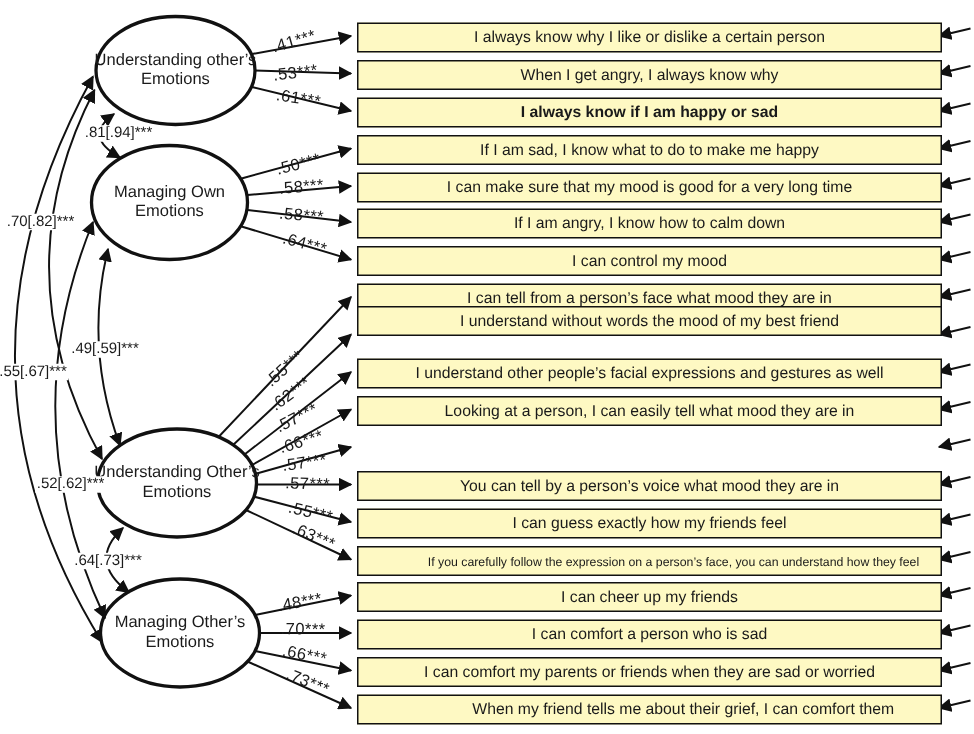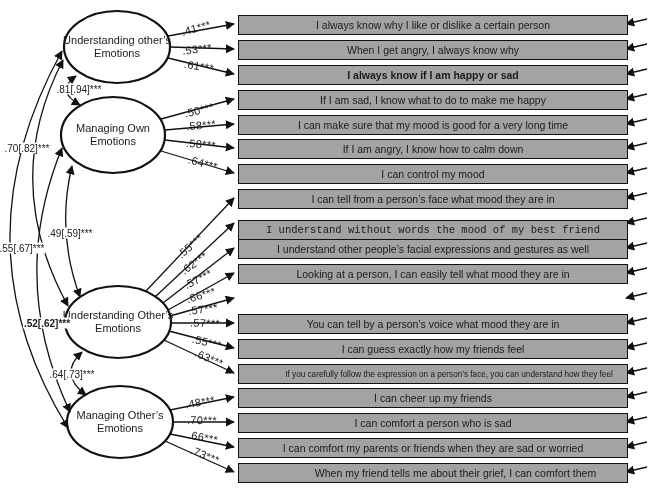--- a/index.html
+++ b/index.html
@@ -3,21 +3,21 @@
 <meta charset="utf-8">
 <style>
   html,body{margin:0;padding:0;background:#fff;}
   #stage{
     position:relative;width:649px;height:489px;background:#fff;overflow:hidden;
     font-family:"Liberation Sans",sans-serif;color:#111;
   }
   #wires{position:absolute;left:0;top:0;z-index:1;}
   .item-box{
     position:absolute;left:238px;width:390px;height:20px;z-index:2;
-    border:1.5px solid #111;background:#a3a3a3;box-sizing:border-box;
+    border:1.5px solid #111;background:#fef9c3;box-sizing:border-box;
     display:flex;align-items:center;justify-content:center;
     font-size:10.5px;white-space:nowrap;color:#1a1a1a;
   }
   .item-box.small{font-size:8.2px;padding-left:32px;}
   .factor-label{
     position:absolute;width:116px;z-index:3;text-align:center;
     font-size:11px;line-height:13px;color:#1a1a1a;
   }
   .loading{
     position:absolute;z-index:3;font-size:11px;letter-spacing:0.3px;
@@ -108,21 +108,21 @@
   <div class="factor-label" style="left:62px;top:409px;">Managing Other’s Emotions</div>
 
   <div class="item-box" style="top:15px;">I always know why I like or dislike a certain person</div>
   <div class="item-box" style="top:40px;">When I get angry, I always know why</div>
   <div class="item-box" style="top:65px;font-weight:bold;">I always know if I am happy or sad</div>
   <div class="item-box" style="top:90px;">If I am sad, I know what to do to make me happy</div>
   <div class="item-box" style="top:115px;">I can make sure that my mood is good for a very long time</div>
   <div class="item-box" style="top:139px;">If I am angry, I know how to calm down</div>
   <div class="item-box" style="top:164px;">I can control my mood</div>
   <div class="item-box" style="top:189px;">I can tell from a person’s face what mood they are in</div>
-  <div class="item-box" style="top:220px;font-family:Liberation Mono, monospace;">I understand without words the mood of my best friend</div>
+  <div class="item-box" style="top:204px;">I understand without words the mood of my best friend</div>
   <div class="item-box" style="top:239px;">I understand other people’s facial expressions and gestures as well</div>
   <div class="item-box" style="top:264px;">Looking at a person, I can easily tell what mood they are in</div>
   <div class="item-box" style="top:314px;">You can tell by a person’s voice what mood they are in</div>
   <div class="item-box" style="top:339px;">I can guess exactly how my friends feel</div>
   <div class="item-box small" style="top:364px;">If you carefully follow the expression on a person’s face, you can understand how they feel</div>
   <div class="item-box" style="top:388px;">I can cheer up my friends</div>
   <div class="item-box" style="top:413px;">I can comfort a person who is sad</div>
   <div class="item-box" style="top:438px;">I can comfort my parents or friends when they are sad or worried</div>
   <div class="item-box" style="top:463px;padding-left:45px;">When my friend tells me about their grief, I can comfort them</div>
 
@@ -143,16 +143,16 @@
   <span class="loading" style="left:209px;top:358px;transform:translate(-50%,-50%) rotate(23deg);">.63***</span>
   <span class="loading" style="left:200px;top:402px;transform:translate(-50%,-50%) rotate(-10deg);">.48***</span>
   <span class="loading" style="left:202px;top:420px;transform:translate(-50%,-50%) rotate(1deg);">.70***</span>
   <span class="loading" style="left:203px;top:437px;transform:translate(-50%,-50%) rotate(11deg);">.66***</span>
   <span class="loading" style="left:205px;top:455px;transform:translate(-50%,-50%) rotate(22deg);">.73***</span>
 
   <span class="cov" style="left:79px;top:89px;">.81[.94]***</span>
   <span class="cov" style="left:27px;top:148px;">.70[.82]***</span>
   <span class="cov" style="left:70px;top:233px;">.49[.59]***</span>
   <span class="cov" style="left:22px;top:248px;">.55[.67]***</span>
-  <span class="cov" style="left:47px;top:323px;font-weight:bold;">.52[.62]***</span>
+  <span class="cov" style="left:47px;top:323px;">.52[.62]***</span>
   <span class="cov" style="left:72px;top:374px;">.64[.73]***</span>
 
 </div>
 
 </body></html>

